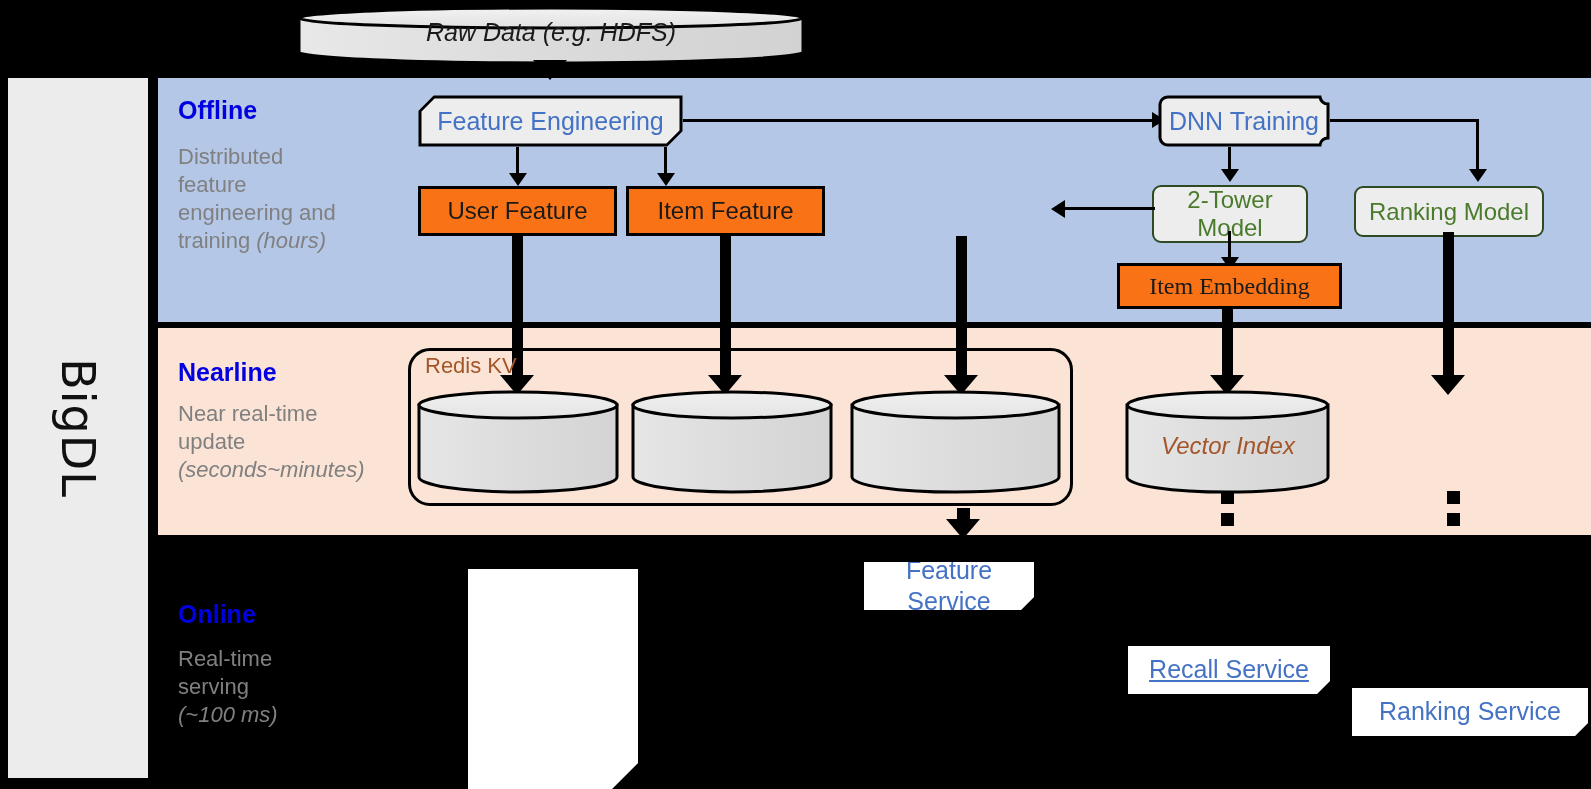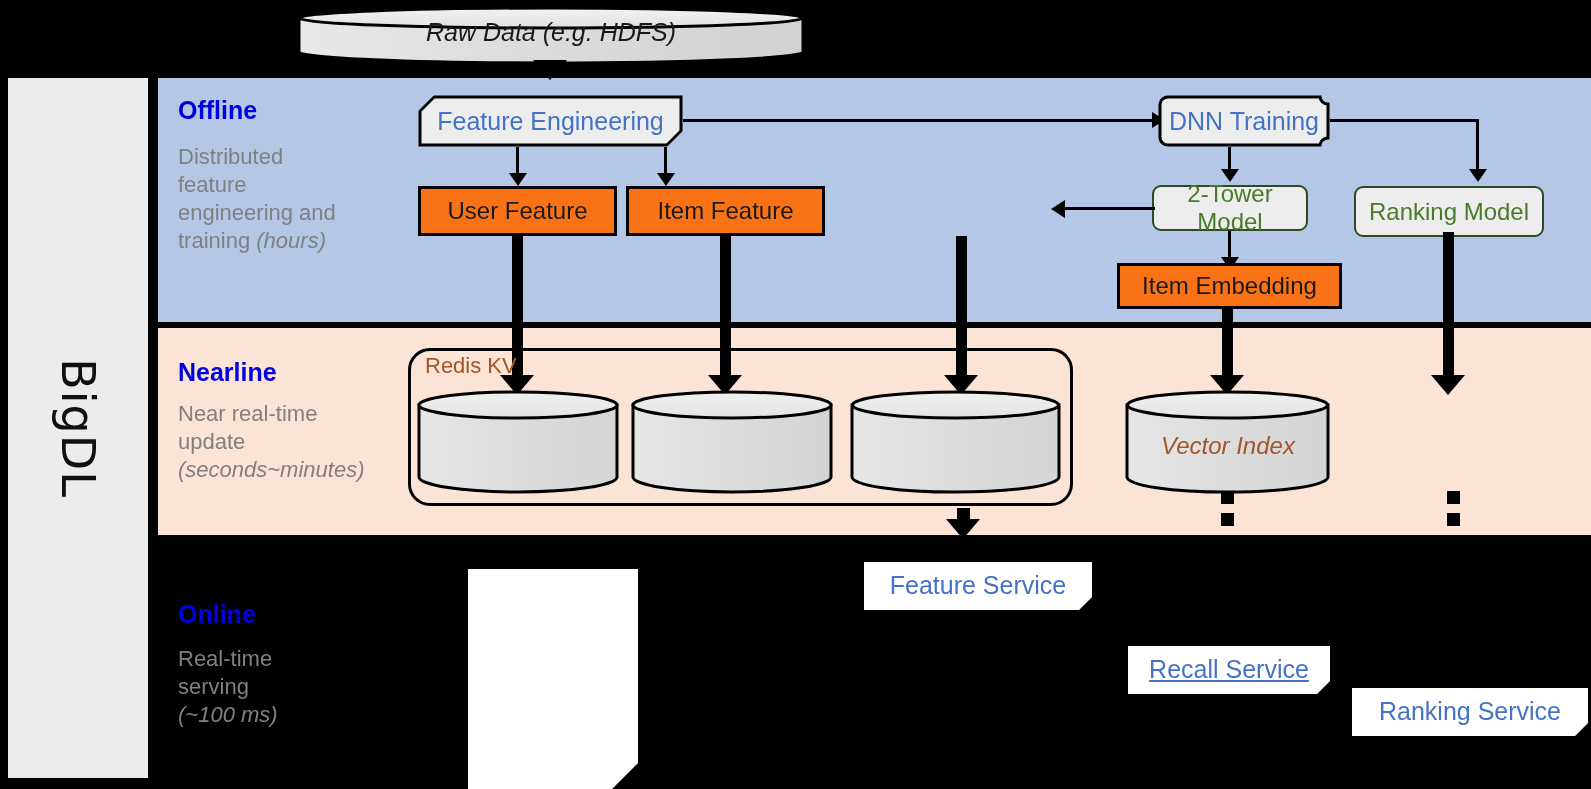--- a/index.html
+++ b/index.html
@@ -170,35 +170,35 @@
   <div class="ln thin-v" style="left:1476px;top:119px;height:52px;"></div>
   <div class="ah-down ah-thin-down" style="left:1469px;top:169px;"></div>
 
   <div class="node gray-box" style="left:418px;top:186px;width:199px;height:50px;">
     <span>User Feature</span>
   </div>
   <div class="node gray-box" style="left:626px;top:186px;width:199px;height:50px;">
     <span>Item Feature</span>
   </div>
 
-  <div class="node model-box" style="left:1152px;top:185px;width:156px;height:46px;">
+  <div class="node model-box" style="left:1152px;top:185px;width:156px;height:58px;">
     <span>2-Tower Model</span>
   </div>
 
   <div class="ln thin-h" style="left:1065px;top:207px;width:90px;"></div>
   <div class="ah-left" style="left:1051px;top:200px;"></div>
 
   <div class="node model-box" style="left:1354px;top:186px;width:190px;height:51px;">
     <span>Ranking Model</span>
   </div>
 
   <div class="ln thin-v" style="left:1228px;top:231px;height:30px;"></div>
   <div class="ah-down ah-thin-down" style="left:1221px;top:257px;"></div>
 
-  <div class="node gray-box" style="left:1117px;top:263px;width:225px;height:46px;">
+  <div class="node gray-box" style="left:1117px;top:263px;width:225px;height:46px;font-family:Liberation Serif, serif;">
     <span>Item Embedding</span>
   </div>
 
   <div class="ln thick-v" style="left:512px;top:236px;height:145px;"></div>
   <div class="ah-down ah-thick-down" style="left:500px;top:375px;"></div>
 
   <div class="ln thick-v" style="left:720px;top:236px;height:145px;"></div>
   <div class="ah-down ah-thick-down" style="left:708px;top:375px;"></div>
 
   <div class="ln thick-v" style="left:956px;top:236px;height:145px;"></div>
@@ -258,21 +258,21 @@
   <div class="dash-sq" style="left:1221px;top:491px;"></div>
   <div class="dash-sq" style="left:1221px;top:513px;"></div>
 
   <div class="dash-sq" style="left:1447px;top:491px;"></div>
   <div class="dash-sq" style="left:1447px;top:513px;"></div>
 
   <div class="svc" id="recommender-service" style="left:468px;top:569px;width:170px;height:220px;">
     <div class="fold"></div>
   </div>
 
-  <div class="svc" style="left:864px;top:562px;width:228px;height:48px;">
+  <div class="svc" style="left:864px;top:562px;width:170px;height:48px;">
     <span>Feature Service</span>
     <div class="fold"></div>
   </div>
 
   <div class="svc" style="left:1128px;top:646px;width:202px;height:48px;text-decoration:underline;">
     <span>Recall Service</span>
     <div class="fold"></div>
   </div>
 
   <div class="svc" style="left:1352px;top:688px;width:236px;height:48px;">

